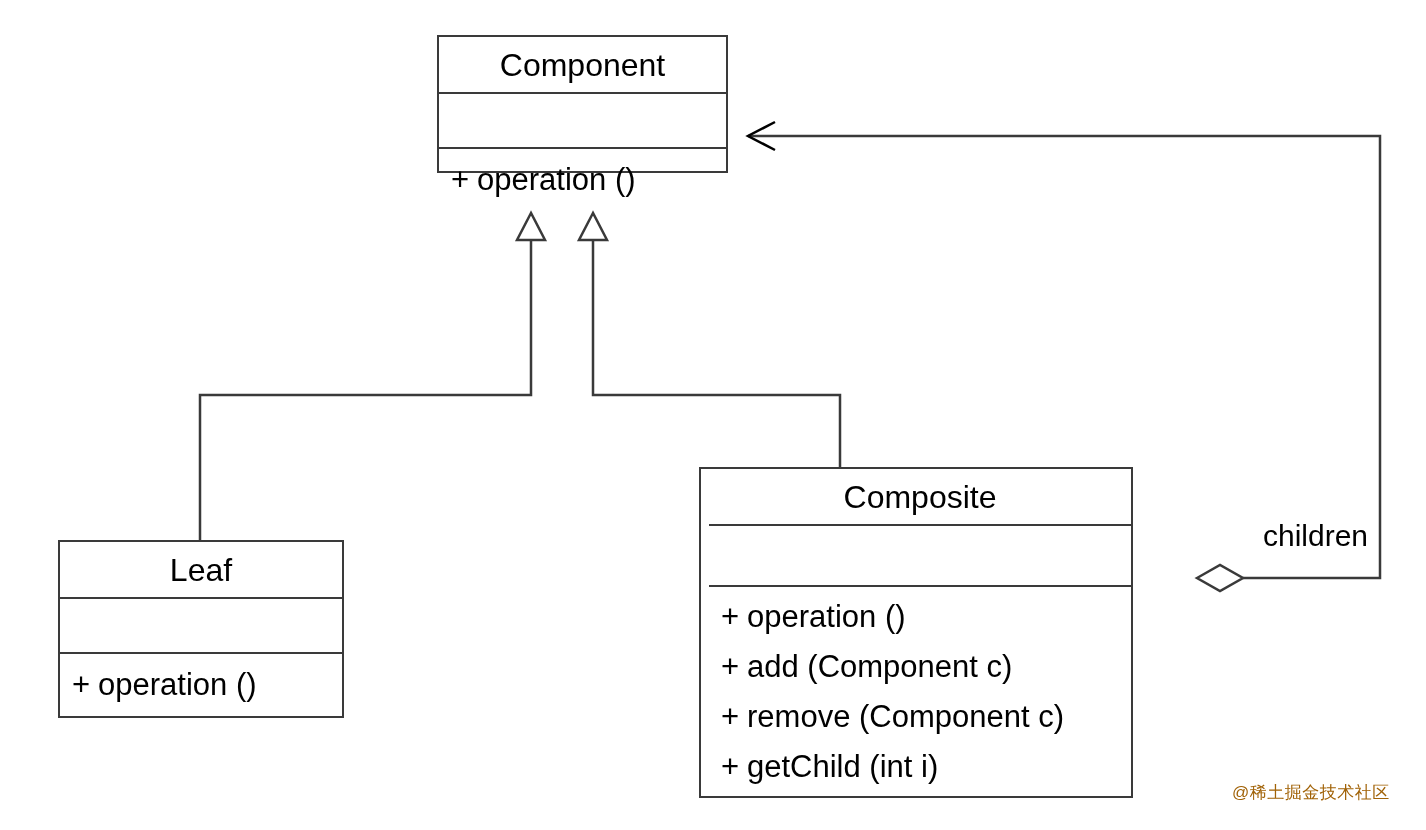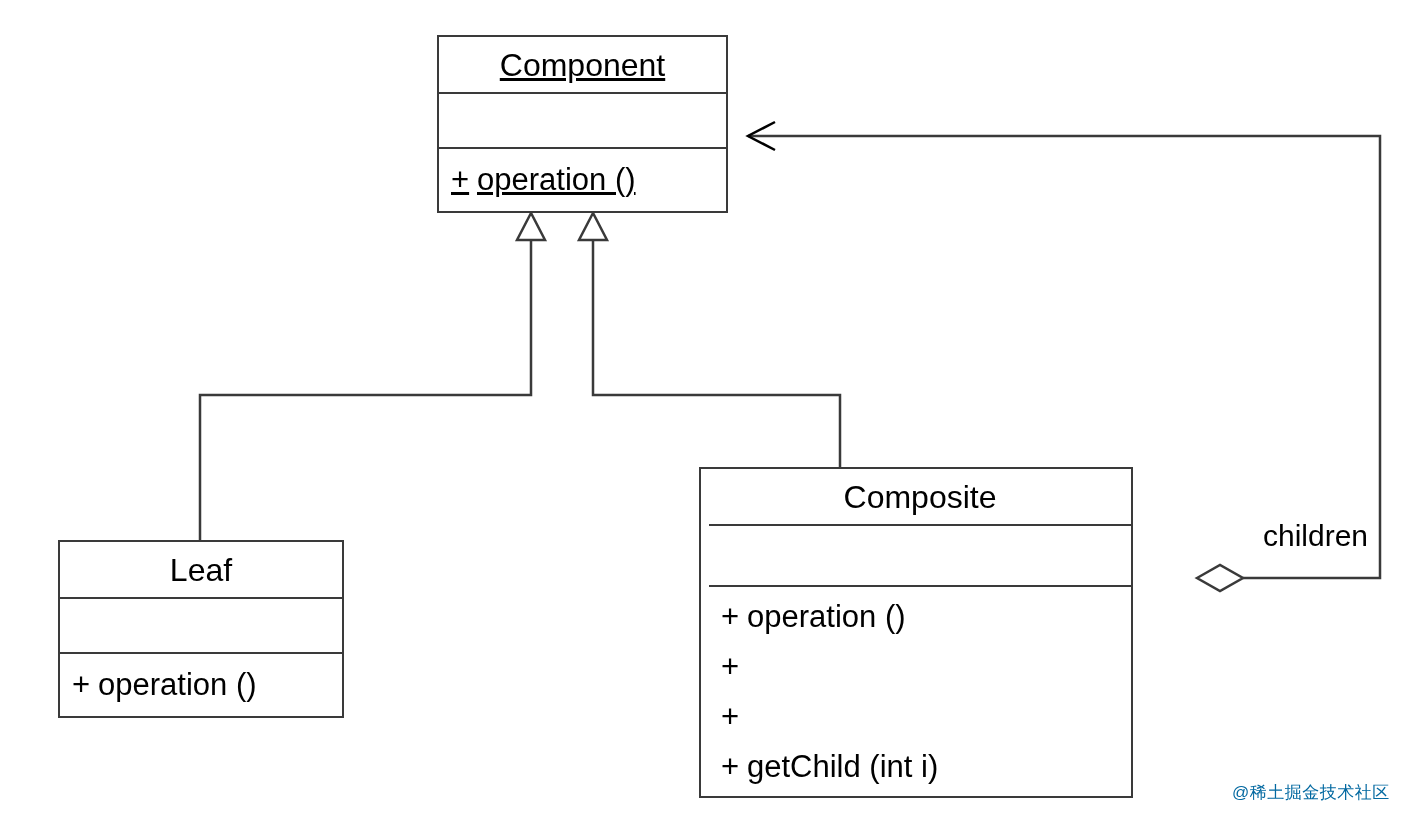--- a/index.html
+++ b/index.html
@@ -58,28 +58,28 @@
   }
   .edge-label {
     position: absolute;
     color: #000000;
     white-space: nowrap;
     z-index: 3;
     margin-left: 12px;
   }
   .watermark {
     position: absolute;
-    color: #0369a1;
+    color: #a16207;
     white-space: nowrap;
     z-index: 4;
     letter-spacing: 0.5px;
   }
 
   
-  #class-component { left: 437px; top: 35px; width: 291px; height: 178px; text-decoration: underline; }
+  #class-component { left: 437px; top: 35px; width: 291px; height: 138px; }
   #class-component .c-name { height: 57px; line-height: 57px; font-size: 32px; }
   #class-component .c-attrs { height: 55px; }
   #class-component .c-ops { height: 62px; }
   #class-component .member-row { height: 62px; line-height: 62px; font-size: 31px; }
 
   
   #class-leaf { left: 58px; top: 540px; width: 286px; height: 178px; }
   #class-leaf .c-name { height: 57px; line-height: 57px; font-size: 32px; text-align: center; }
   #class-leaf .c-attrs { height: 55px; }
   #class-leaf .c-ops { height: 62px; }
@@ -147,23 +147,25 @@
   <div class="uml-class" id="class-composite">
     <div class="compartment divided c-name class-name">Composite</div>
     <div class="compartment divided c-attrs"></div>
     <div class="compartment c-ops members">
       <div class="member-row">
         <span class="member-vis">+</span>
         <span>operation ()</span>
       </div>
       <div class="member-row">
         <span class="member-vis">+</span>
+        <span>add (Component c)</span>
       </div>
       <div class="member-row">
         <span class="member-vis">+</span>
+        <span>remove (Component c)</span>
       </div>
       <div class="member-row">
         <span class="member-vis">+</span>
         <span>getChild (int i)</span>
       </div>
     </div>
   </div>
 
   <div class="edge-label" id="label-children">children</div>
 

